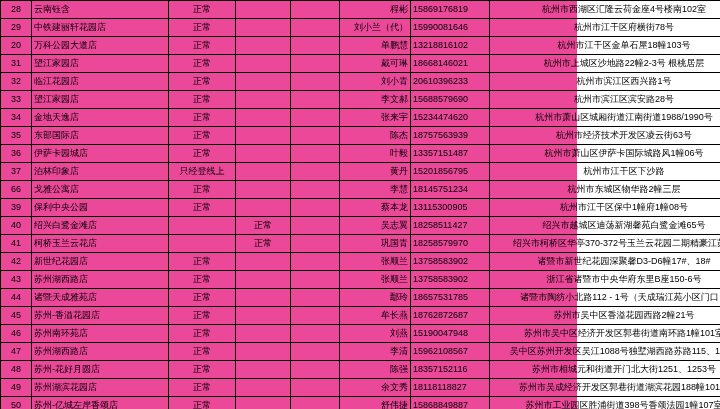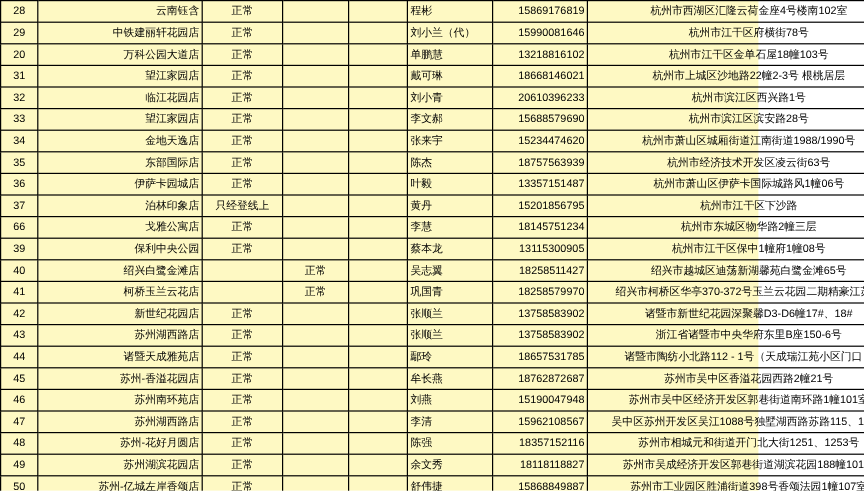--- a/index.html
+++ b/index.html
@@ -7,24 +7,24 @@
     padding: 0;
     background: #ffffff;
   }
   body {
     font-family: "Liberation Sans", sans-serif;
     width: 720px;
     height: 409px;
     overflow: hidden;
   }
   .sheet {
-    width: 632px;
+    width: 577px;
     height: 409px;
     position: relative;
-    background: #fef9c3;
+    background: #ec4899;
   }
   table.grid {
     border-collapse: collapse;
     width: 720px;
     table-layout: fixed;
     font-size: 9px;
     color: #000000;
   }
   table.grid td {
     border: 1px solid #000000;
@@ -34,41 +34,41 @@
     white-space: nowrap;
     vertical-align: middle;
     line-height: 15px;
   }
   td.c-num {
     width: 26px;
     text-align: center;
   }
   td.c-name {
     width: 132px;
-    text-align: right;
+    text-align: left;
   }
   td.c-s1 {
     width: 62px;
     text-align: center;
   }
   td.c-s2 {
     width: 50px;
     text-align: center;
   }
   td.c-s3 {
     width: 44px;
     text-align: center;
   }
   td.c-person {
     width: 66px;
-    text-align: left;
+    text-align: right;
   }
   td.c-phone {
     width: 74px;
-    text-align: right;
+    text-align: left;
   }
   td.c-addr {
     width: 264px;
     text-align: center;
   }
 </style>
 </head>
 <body>
 
 <div class="sheet">

